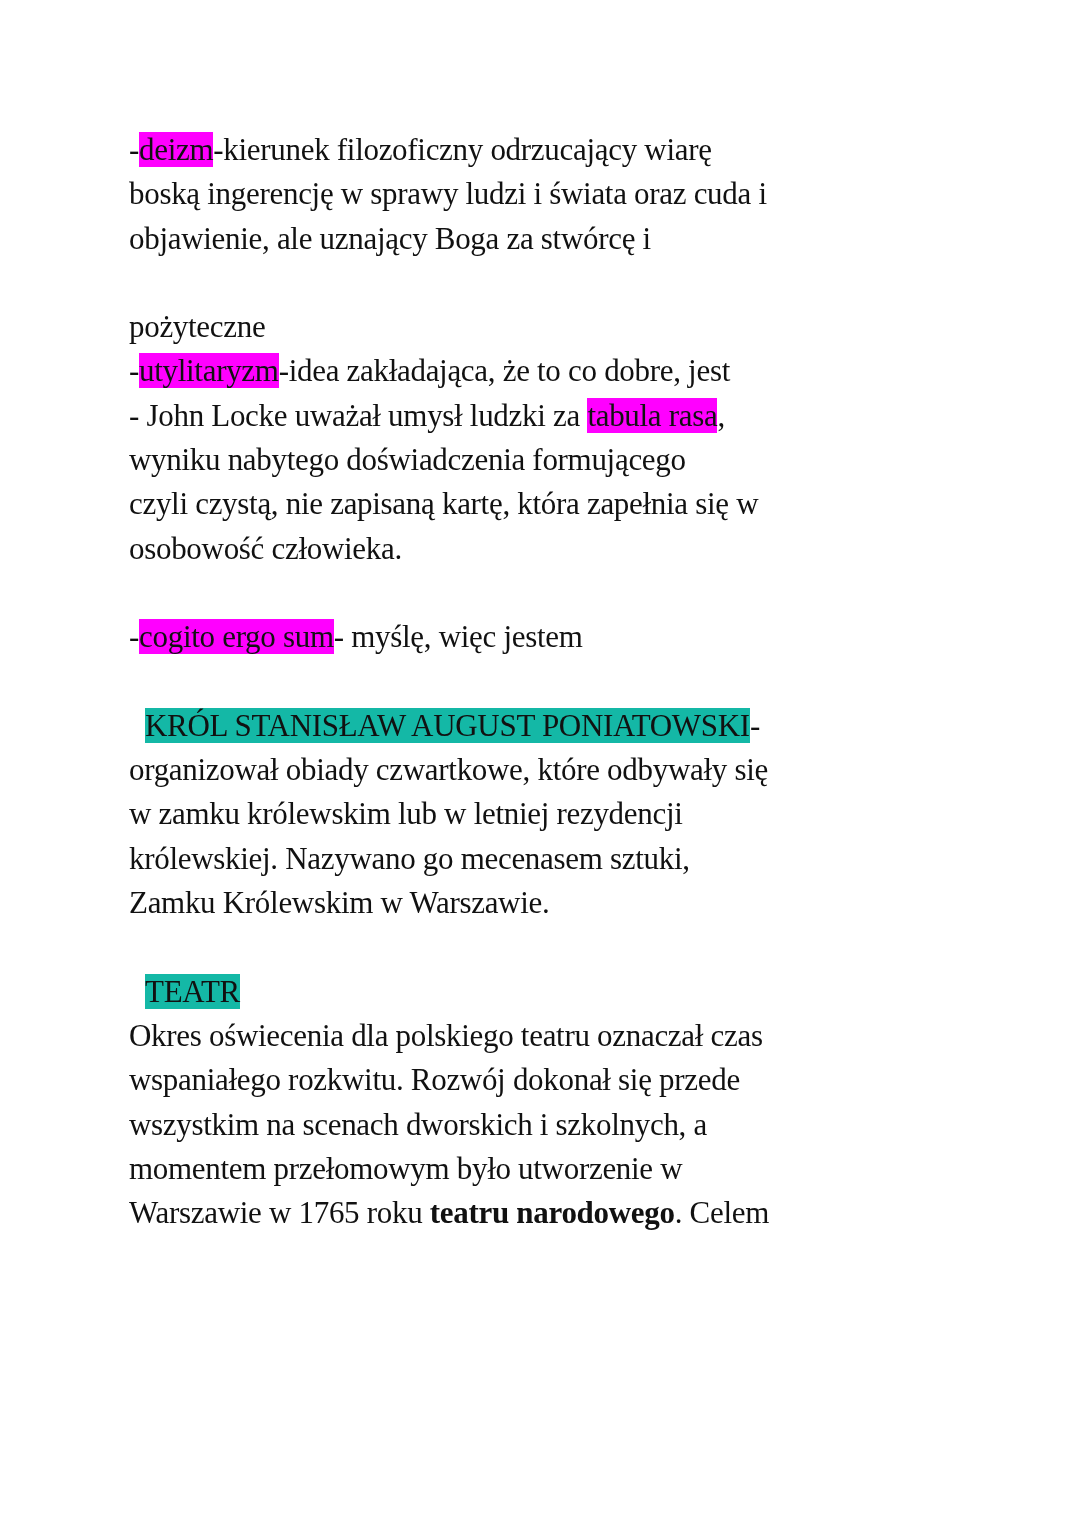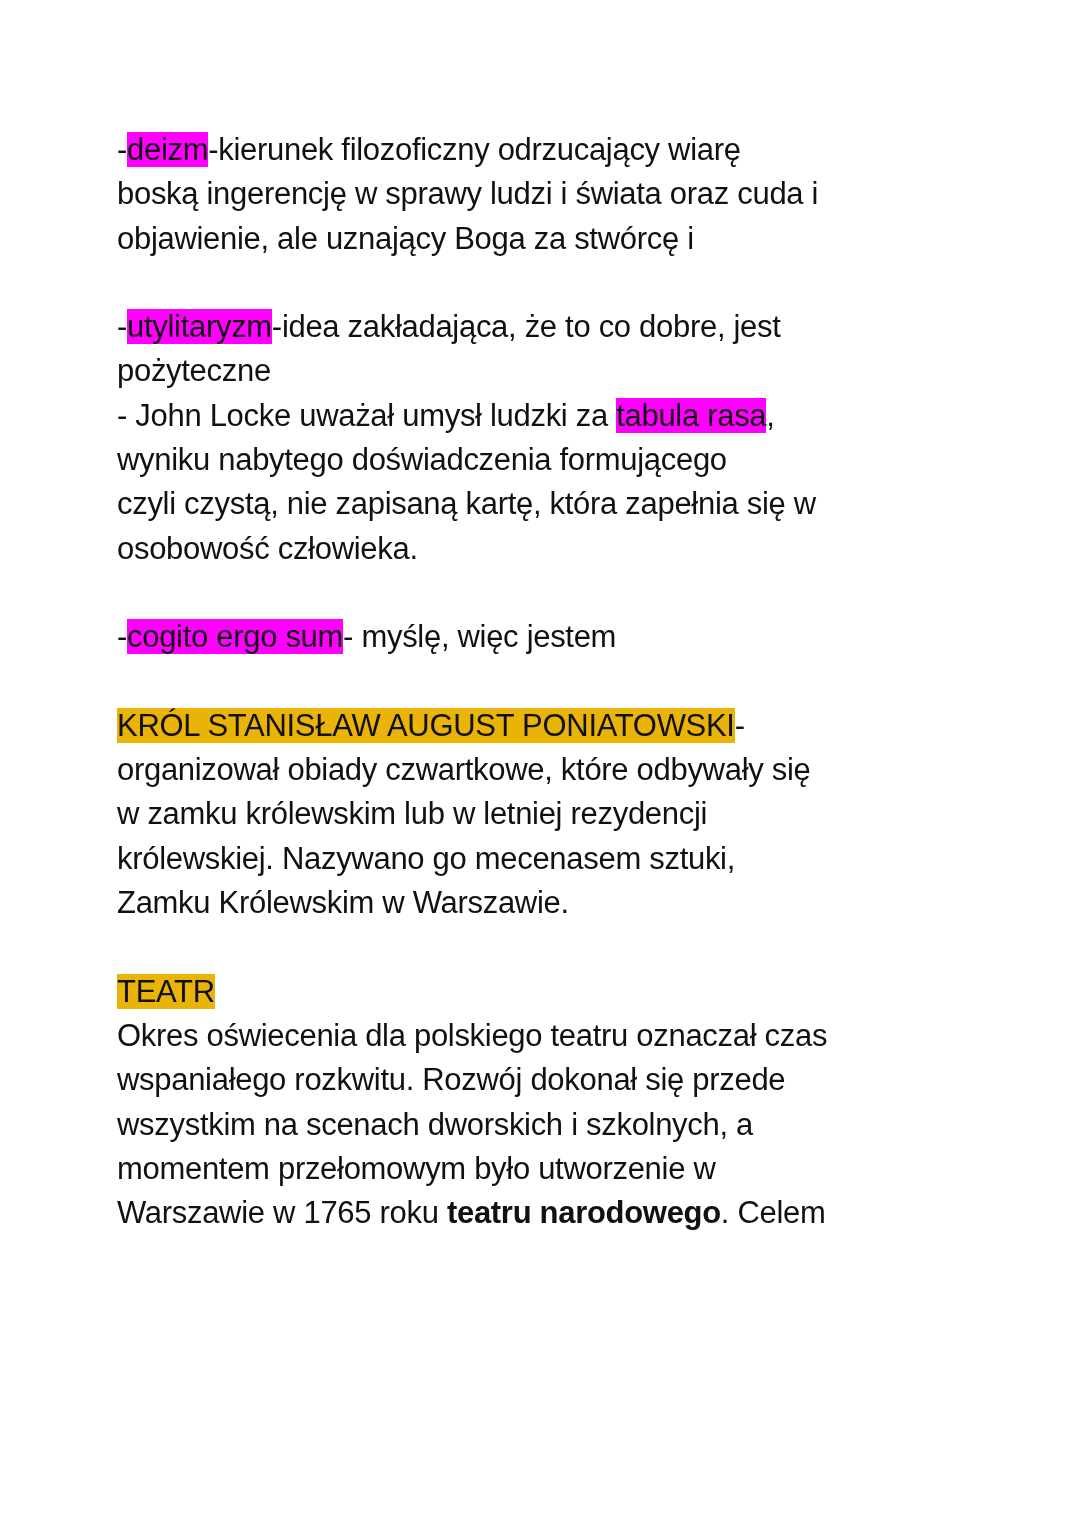--- a/index.html
+++ b/index.html
@@ -1,44 +1,44 @@
 <!DOCTYPE html>
 <html><head>
 <meta charset="utf-8">
 <style>
   html, body { margin: 0; padding: 0; background: #ffffff; }
   body { width: 1080px; height: 1527px; position: relative; overflow: hidden; }
   .page {
-    position: absolute; left: 117px; top: 128px; width: 860px;
-    font-family: Liberation Sans, sans-serif;
+    position: absolute; left: 129px; top: 128px; width: 860px;
+    font-family: Liberation Serif, serif;
     font-size: 31px; color: #111111; line-height: 44.3px;
     letter-spacing: -0.3px;
   }
   .line { display: block; white-space: nowrap; height: 44.3px; }
   .gap { height: 44.3px; }
   .hl-magenta { background: #ff00ff; }
-  .hl-yellow { background: #eab308; }
+  .hl-yellow { background: #14b8a6; margin-left: 16px; }
   .bold { font-weight: bold; }
 </style>
 </head>
 <body>
 
 <div class="page">
 
   <div>
     <span class="line"><span>-</span><span class="hl-magenta">deizm</span><span>-kierunek filozoficzny odrzucający wiarę</span></span>
     <span class="line">boską ingerencję w sprawy ludzi i świata oraz cuda i</span>
     <span class="line">objawienie, ale uznający Boga za stwórcę i</span>
   </div>
 
   <div class="gap"></div>
 
   <div>
+    <span class="line">pożyteczne</span>
     <span class="line"><span>-</span><span class="hl-magenta">utylitaryzm</span><span>-idea zakładająca, że to co dobre, jest</span></span>
-    <span class="line">pożyteczne</span>
   </div>
 
   <div>
     <span class="line"><span style="white-space:pre">- John Locke uważał umysł ludzki za </span><span class="hl-magenta">tabula rasa</span><span>,</span></span>
     <span class="line">wyniku nabytego doświadczenia formującego</span>
     <span class="line">czyli czystą, nie zapisaną kartę, która zapełnia się w</span>
     <span class="line">osobowość człowieka.</span>
   </div>
 
   <div class="gap"></div>

